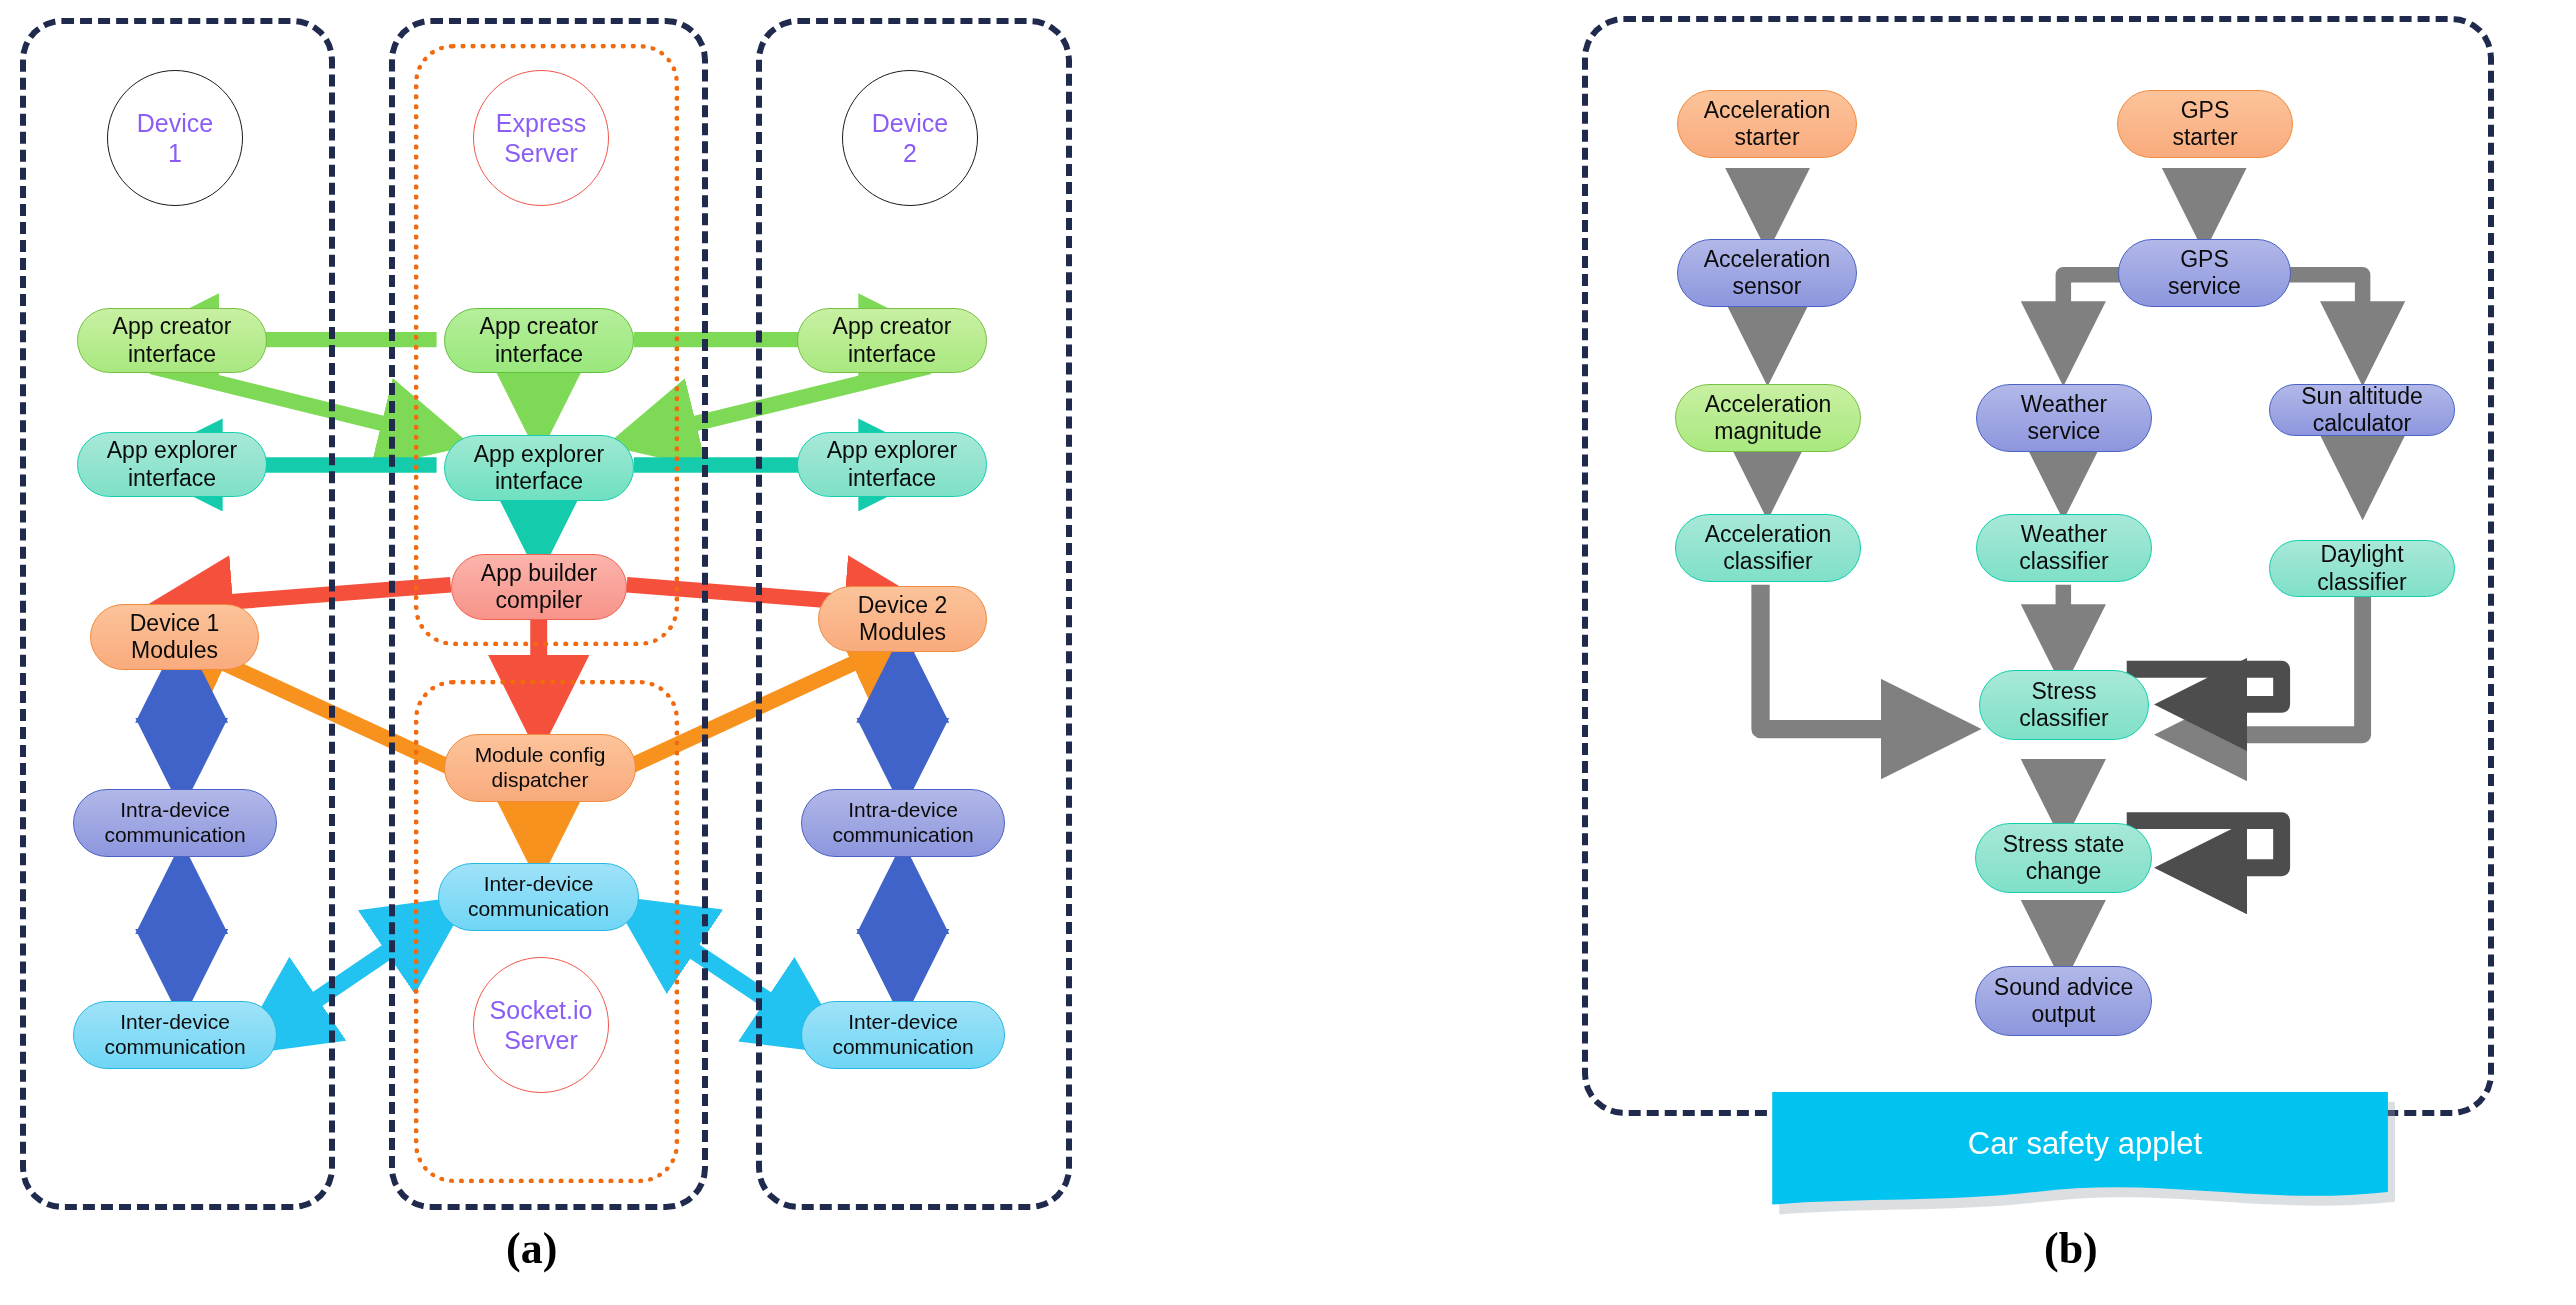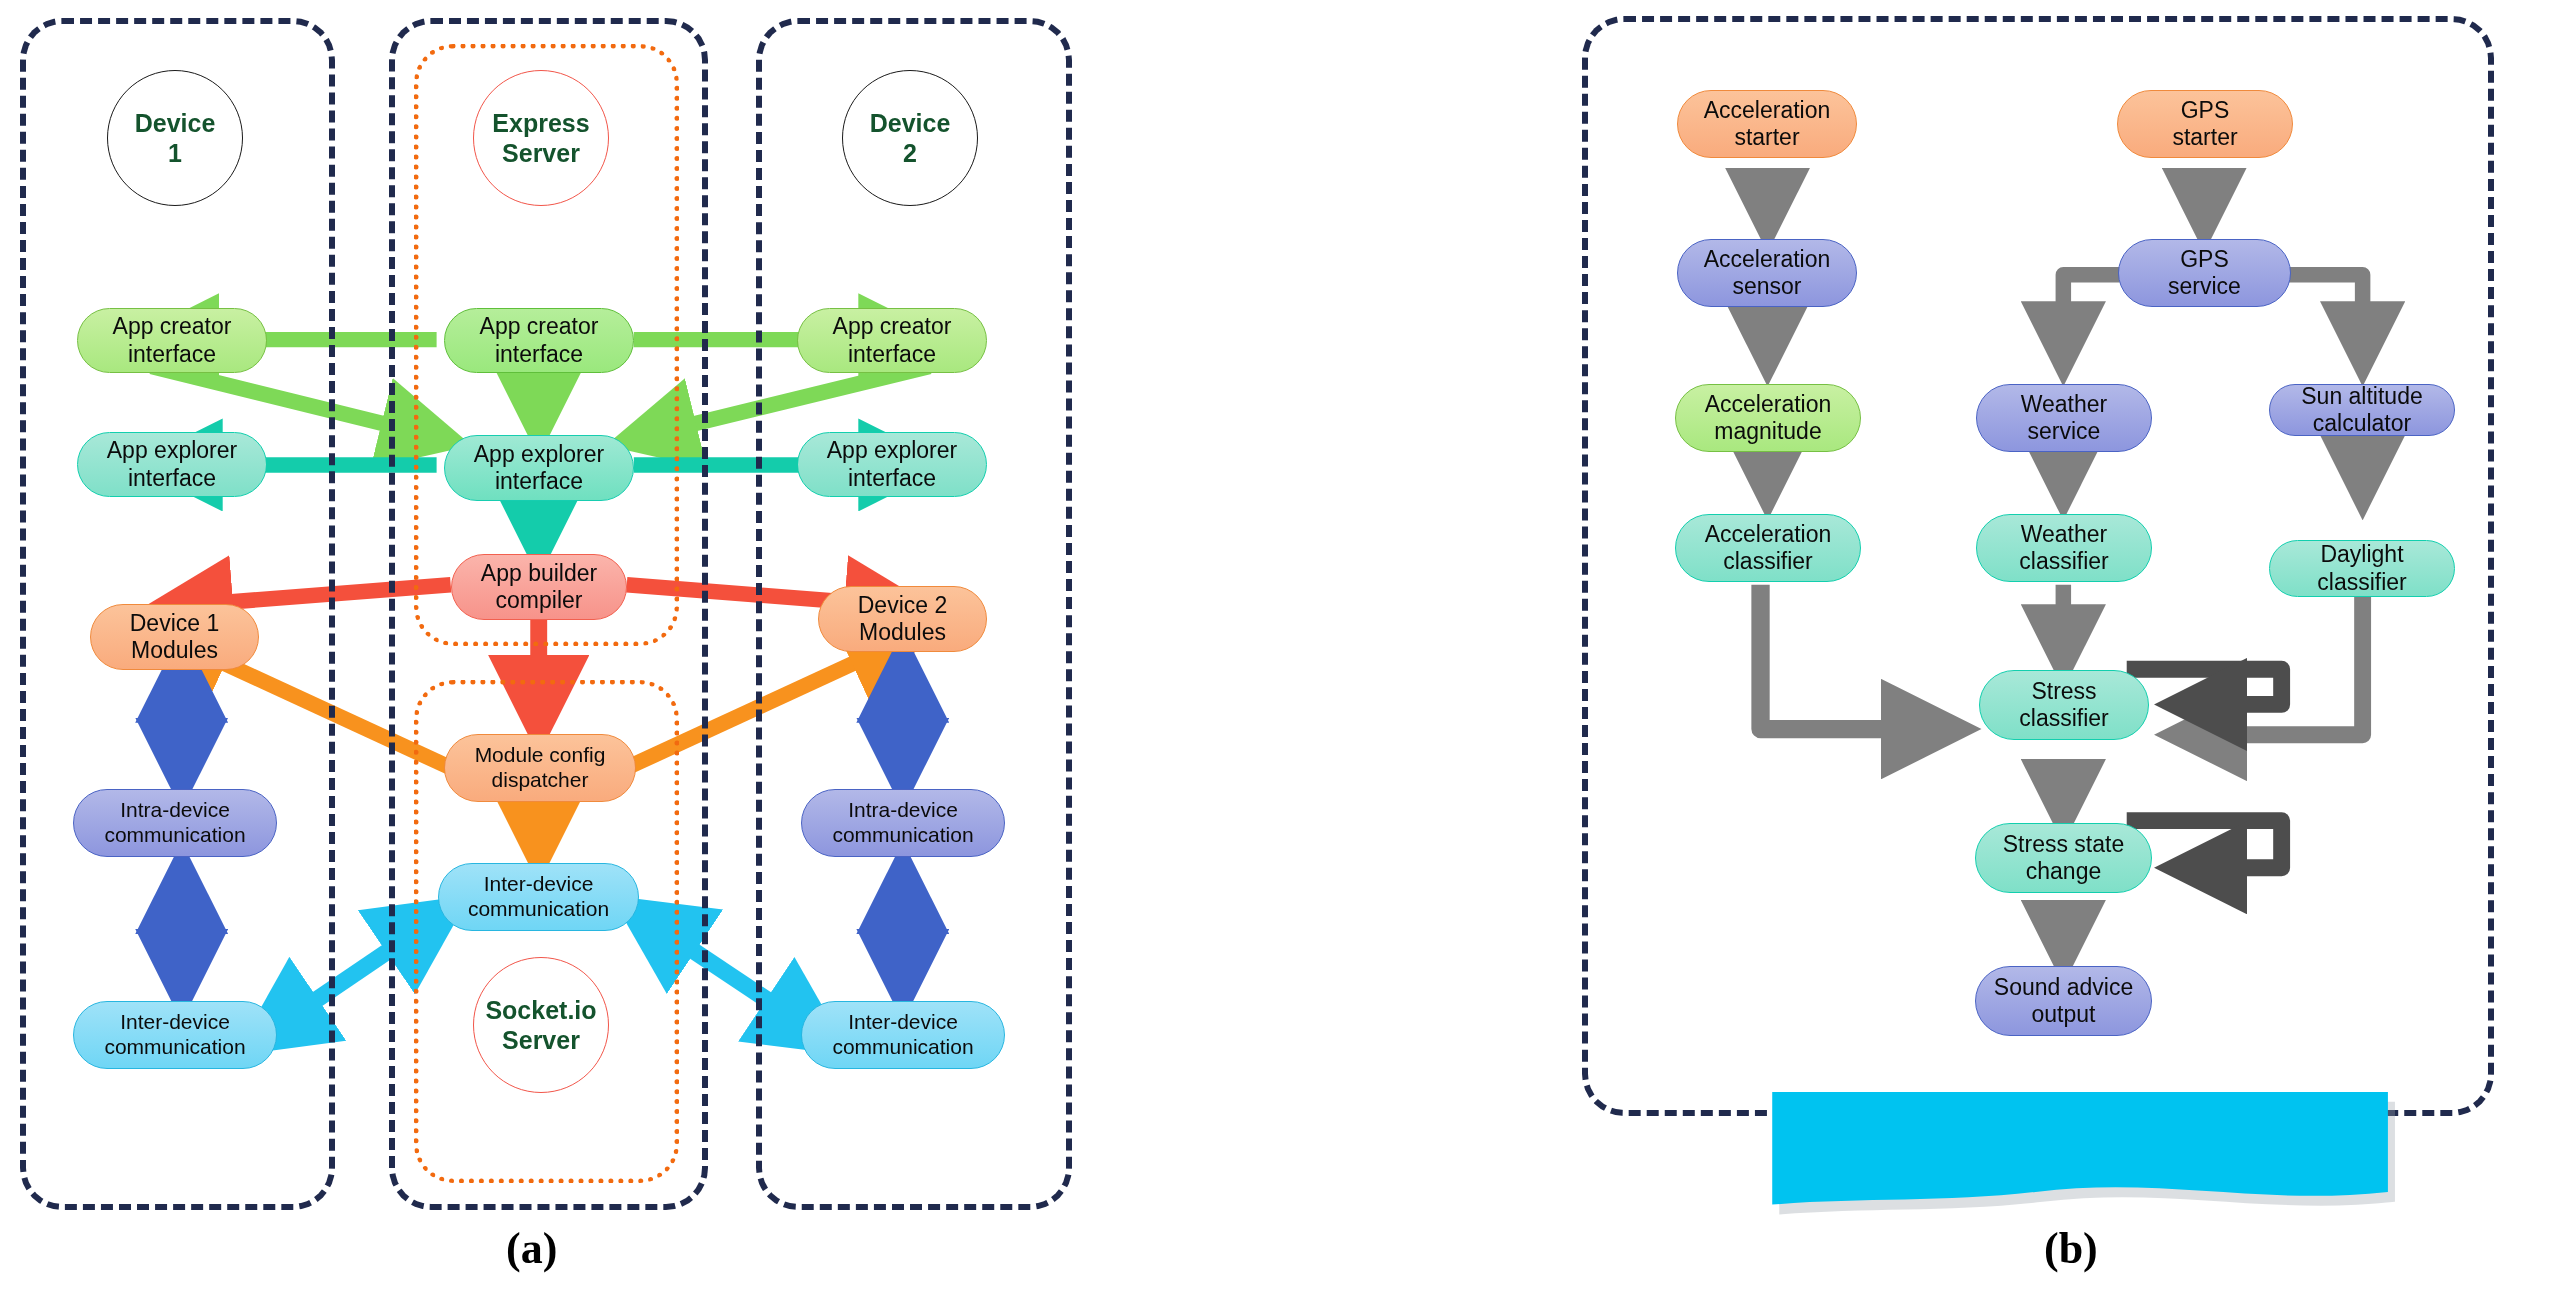--- a/index.html
+++ b/index.html
@@ -17,21 +17,21 @@
   .green2{background:linear-gradient(180deg,#b5ee9a 0%,#9ae87d 100%);border-color:#5fbf3a;}
   .teal{background:linear-gradient(180deg,#a8e8d8 0%,#7fe0c8 100%);border-color:#12cfae;}
   .teal2{background:linear-gradient(180deg,#9fe9d4 0%,#6fe0c0 100%);border-color:#17cdb0;}
   .red{background:linear-gradient(180deg,#fbb4ab 0%,#f7938a 100%);border-color:#f2604f;}
   .orange{background:linear-gradient(180deg,#fcc39a 0%,#f9ab7d 100%);border-color:#f08a3c;}
   .purple{background:linear-gradient(180deg,#b2b8e8 0%,#8d96de 100%);border-color:#4a63c4;}
   .cyan{background:linear-gradient(180deg,#9fe2f8 0%,#6fd6f5 100%);border-color:#28b6e0;}
 
   
   .circ{position:absolute;border-radius:50%;display:flex;align-items:center;justify-content:center;
-        text-align:center;font-size:25px;line-height:1.2;color:#14532d;background:#fff;z-index:4;font-weight:bold;}
+        text-align:center;font-size:25px;line-height:1.2;color:#8b5cf6;background:#fff;z-index:4;}
   .circ.dark{border:1.4px solid #1a1a1a;}
   .circ.red{border:1.4px solid #f2564a;background:#fff;}
 
   
   .dashbox{position:absolute;border:6.3px dashed #202a4d;border-radius:42px;z-index:1;background:transparent;}
   .dotbox{position:absolute;border:5px dotted #f26a0f;border-radius:39px;z-index:2;background:transparent;}
 
   
   .banner{position:absolute;z-index:8;}
   .banner .btxt{position:absolute;left:0;top:0;width:100%;height:100%;
@@ -308,17 +308,20 @@
     <span>Sun altitude<br>calculator</span>
   </div>
   <div class="node teal" style="left:2269px;top:514px;width:186px;height:57px;margin-top:26px;">
     <span>Daylight<br>classifier</span>
   </div>
 
   <svg class="banner" style="left:1768px;top:1089px;width:634px;height:134px;" viewBox="0 0 900 190">
     <path d="M6,8 L880,8 L880,150 C700,170 560,128 380,150 C250,165 130,158 6,168 Z" fill="#9aa3ad" opacity="0.35" transform="translate(10,10)"></path>
     <path d="M6,4 L880,4 L880,146 C700,166 560,124 380,146 C250,161 130,154 6,164 Z" fill="#00c3f0"></path>
   </svg>
+  <div class="banner" style="left:1768px;top:1089px;width:634px;height:134px;">
+    <div class="btxt">Car safety applet</div>
+  </div>
 
   <div class="caption" style="left:2044px;top:1223px;">(b)</div>
 
 </div>
 
 
 </body></html>

